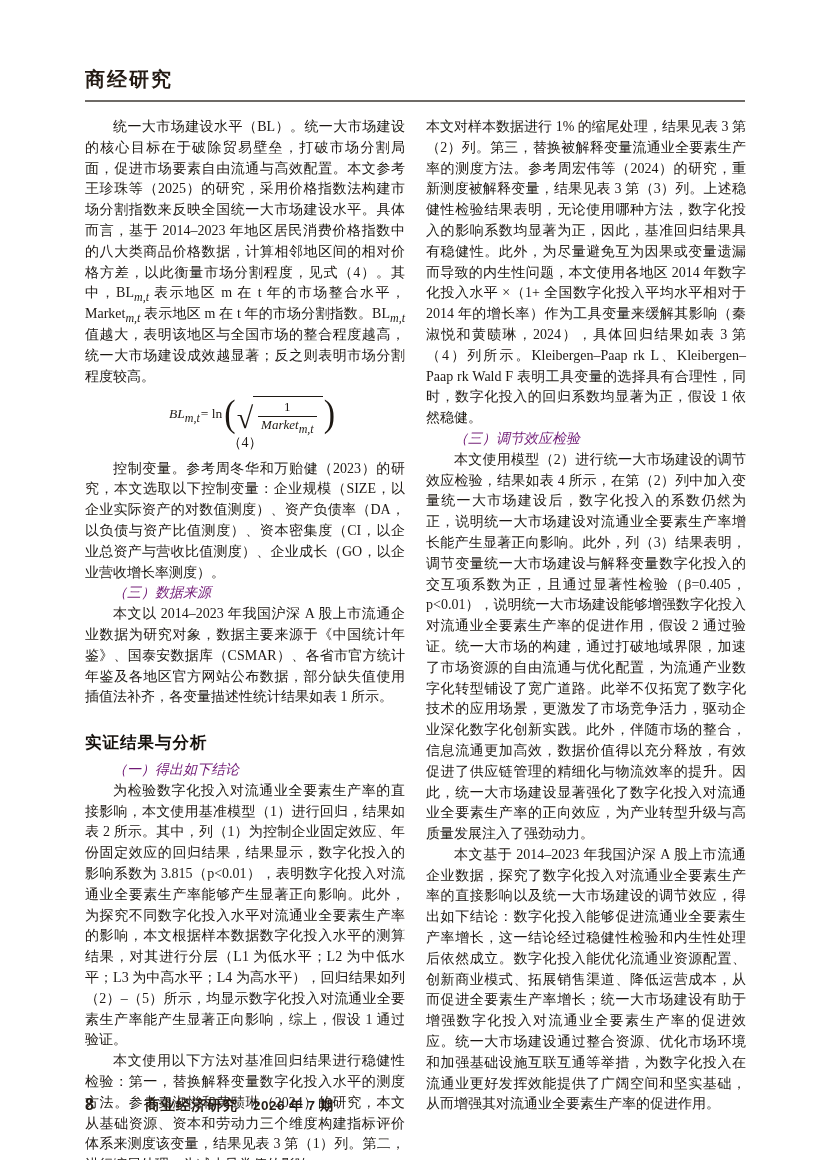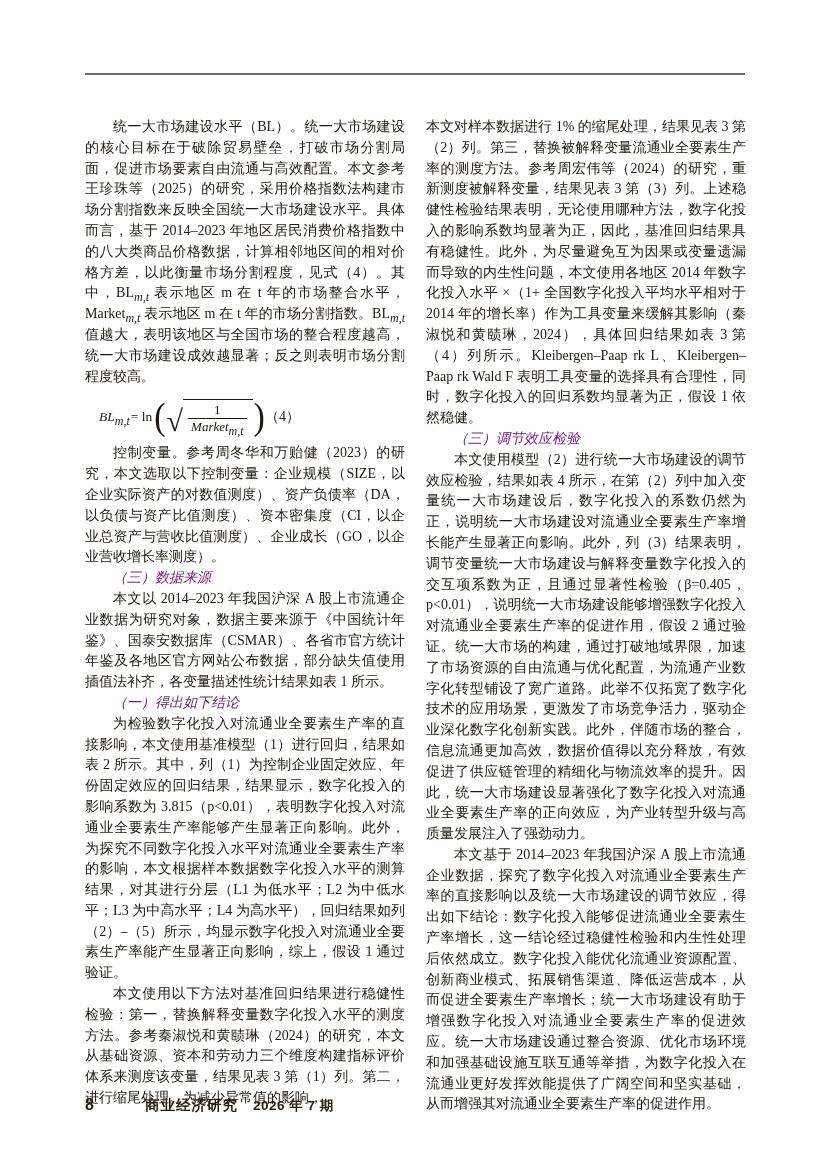--- a/index.html
+++ b/index.html
@@ -69,20 +69,21 @@
     font-style: italic;
     line-height: 0;
   }
   
   .formula-row {
     display: flex;
     align-items: center;
     justify-content: flex-start;
     margin: 9px 0 5px 0;
     min-height: 42px;
+    flex-direction: column;
   }
   .formula {
     display: inline-flex;
     align-items: center;
     margin-left: 14px;
     font-size: 13.5px;
     text-indent: 0;
   }
   .fvar { font-style: italic; }
   .frel { font-style: normal; padding: 0 2px 0 1px; }
@@ -130,20 +131,21 @@
   .footer .page-num { font-weight: bold; font-size: 16px; }
   .footer .journal { font-weight: bold; font-size: 14.5px; letter-spacing: 1px; padding-left: 36px; }
   .footer .issue { font-weight: bold; font-size: 13.5px; letter-spacing: 0.5px; }
 </style>
 </head>
 <body>
 
 <div class="page">
 
   <div class="header">
+    <div class="header-title">商经研究</div>
     <div class="header-rule"></div>
   </div>
 
   <div class="columns">
 
     <div class="col">
       <p><span>统一大市场建设水平（BL）。统一大市场建设的核心目标在于破除贸易壁垒，打破市场分割局面，促进市场要素自由流通与高效配置。本文参考王珍珠等（2025）的研究，采用价格指数法构建市场分割指数来反映全国统一大市场建设水平。具体而言，基于 2014–2023 年地区居民消费价格指数中的八大类商品价格数据，计算相邻地区间的相对价格方差，以此衡量市场分割程度，见式（4）。其中，BL</span><sub class="vsub">m,t</sub><span> 表示地区 m 在 t 年的市场整合水平，Market</span><sub class="vsub">m,t</sub><span> 表示地区 m 在 t 年的市场分割指数。BL</span><sub class="vsub">m,t</sub><span> 值越大，表明该地区与全国市场的整合程度越高，统一大市场建设成效越显著；反之则表明市场分割程度较高。</span></p>
 
       <div class="formula-row">
         <span class="formula">
@@ -161,20 +163,21 @@
           </span>
           <span class="bigparen">)</span>
         </span>
         <span class="eq-number">（4）</span>
       </div>
 
       <p>控制变量。参考周冬华和万贻健（2023）的研究，本文选取以下控制变量：企业规模（SIZE，以企业实际资产的对数值测度）、资产负债率（DA，以负债与资产比值测度）、资本密集度（CI，以企业总资产与营收比值测度）、企业成长（GO，以企业营收增长率测度）。</p>
       <div class="subheading">（三）数据来源</div>
       <p>本文以 2014–2023 年我国沪深 A 股上市流通企业数据为研究对象，数据主要来源于《中国统计年鉴》、国泰安数据库（CSMAR）、各省市官方统计年鉴及各地区官方网站公布数据，部分缺失值使用插值法补齐，各变量描述性统计结果如表 1 所示。</p>
 
+      <div class="section-heading first-gap">实证结果与分析</div>
       <div class="subheading">（一）得出如下结论</div>
       <p>为检验数字化投入对流通业全要素生产率的直接影响，本文使用基准模型（1）进行回归，结果如表 2 所示。其中，列（1）为控制企业固定效应、年份固定效应的回归结果，结果显示，数字化投入的影响系数为 3.815（p&lt;0.01），表明数字化投入对流通业全要素生产率能够产生显著正向影响。此外，为探究不同数字化投入水平对流通业全要素生产率的影响，本文根据样本数据数字化投入水平的测算结果，对其进行分层（L1 为低水平；L2 为中低水平；L3 为中高水平；L4 为高水平），回归结果如列（2）–（5）所示，均显示数字化投入对流通业全要素生产率能产生显著正向影响，综上，假设 1 通过验证。</p>
       <p>本文使用以下方法对基准回归结果进行稳健性检验：第一，替换解释变量数字化投入水平的测度方法。参考秦淑悦和黄赜琳（2024）的研究，本文从基础资源、资本和劳动力三个维度构建指标评价体系来测度该变量，结果见表 3 第（1）列。第二，进行缩尾处理。为减少异常值的影响，</p>
     </div>
 
     <div class="col">
       <p class="continued">本文对样本数据进行 1% 的缩尾处理，结果见表 3 第（2）列。第三，替换被解释变量流通业全要素生产率的测度方法。参考周宏伟等（2024）的研究，重新测度被解释变量，结果见表 3 第（3）列。上述稳健性检验结果表明，无论使用哪种方法，数字化投入的影响系数均显著为正，因此，基准回归结果具有稳健性。此外，为尽量避免互为因果或变量遗漏而导致的内生性问题，本文使用各地区 2014 年数字化投入水平 ×（1+ 全国数字化投入平均水平相对于 2014 年的增长率）作为工具变量来缓解其影响（秦淑悦和黄赜琳，2024），具体回归结果如表 3 第（4）列所示。Kleibergen–Paap rk L、Kleibergen–Paap rk Wald F 表明工具变量的选择具有合理性，同时，数字化投入的回归系数均显著为正，假设 1 依然稳健。</p>
       <div class="subheading">（三）调节效应检验</div>
       <p>本文使用模型（2）进行统一大市场建设的调节效应检验，结果如表 4 所示，在第（2）列中加入变量统一大市场建设后，数字化投入的系数仍然为正，说明统一大市场建设对流通业全要素生产率增长能产生显著正向影响。此外，列（3）结果表明，调节变量统一大市场建设与解释变量数字化投入的交互项系数为正，且通过显著性检验（β=0.405，p&lt;0.01），说明统一大市场建设能够增强数字化投入对流通业全要素生产率的促进作用，假设 2 通过验证。统一大市场的构建，通过打破地域界限，加速了市场资源的自由流通与优化配置，为流通产业数字化转型铺设了宽广道路。此举不仅拓宽了数字化技术的应用场景，更激发了市场竞争活力，驱动企业深化数字化创新实践。此外，伴随市场的整合，信息流通更加高效，数据价值得以充分释放，有效促进了供应链管理的精细化与物流效率的提升。因此，统一大市场建设显著强化了数字化投入对流通业全要素生产率的正向效应，为产业转型升级与高质量发展注入了强劲动力。</p>
 

